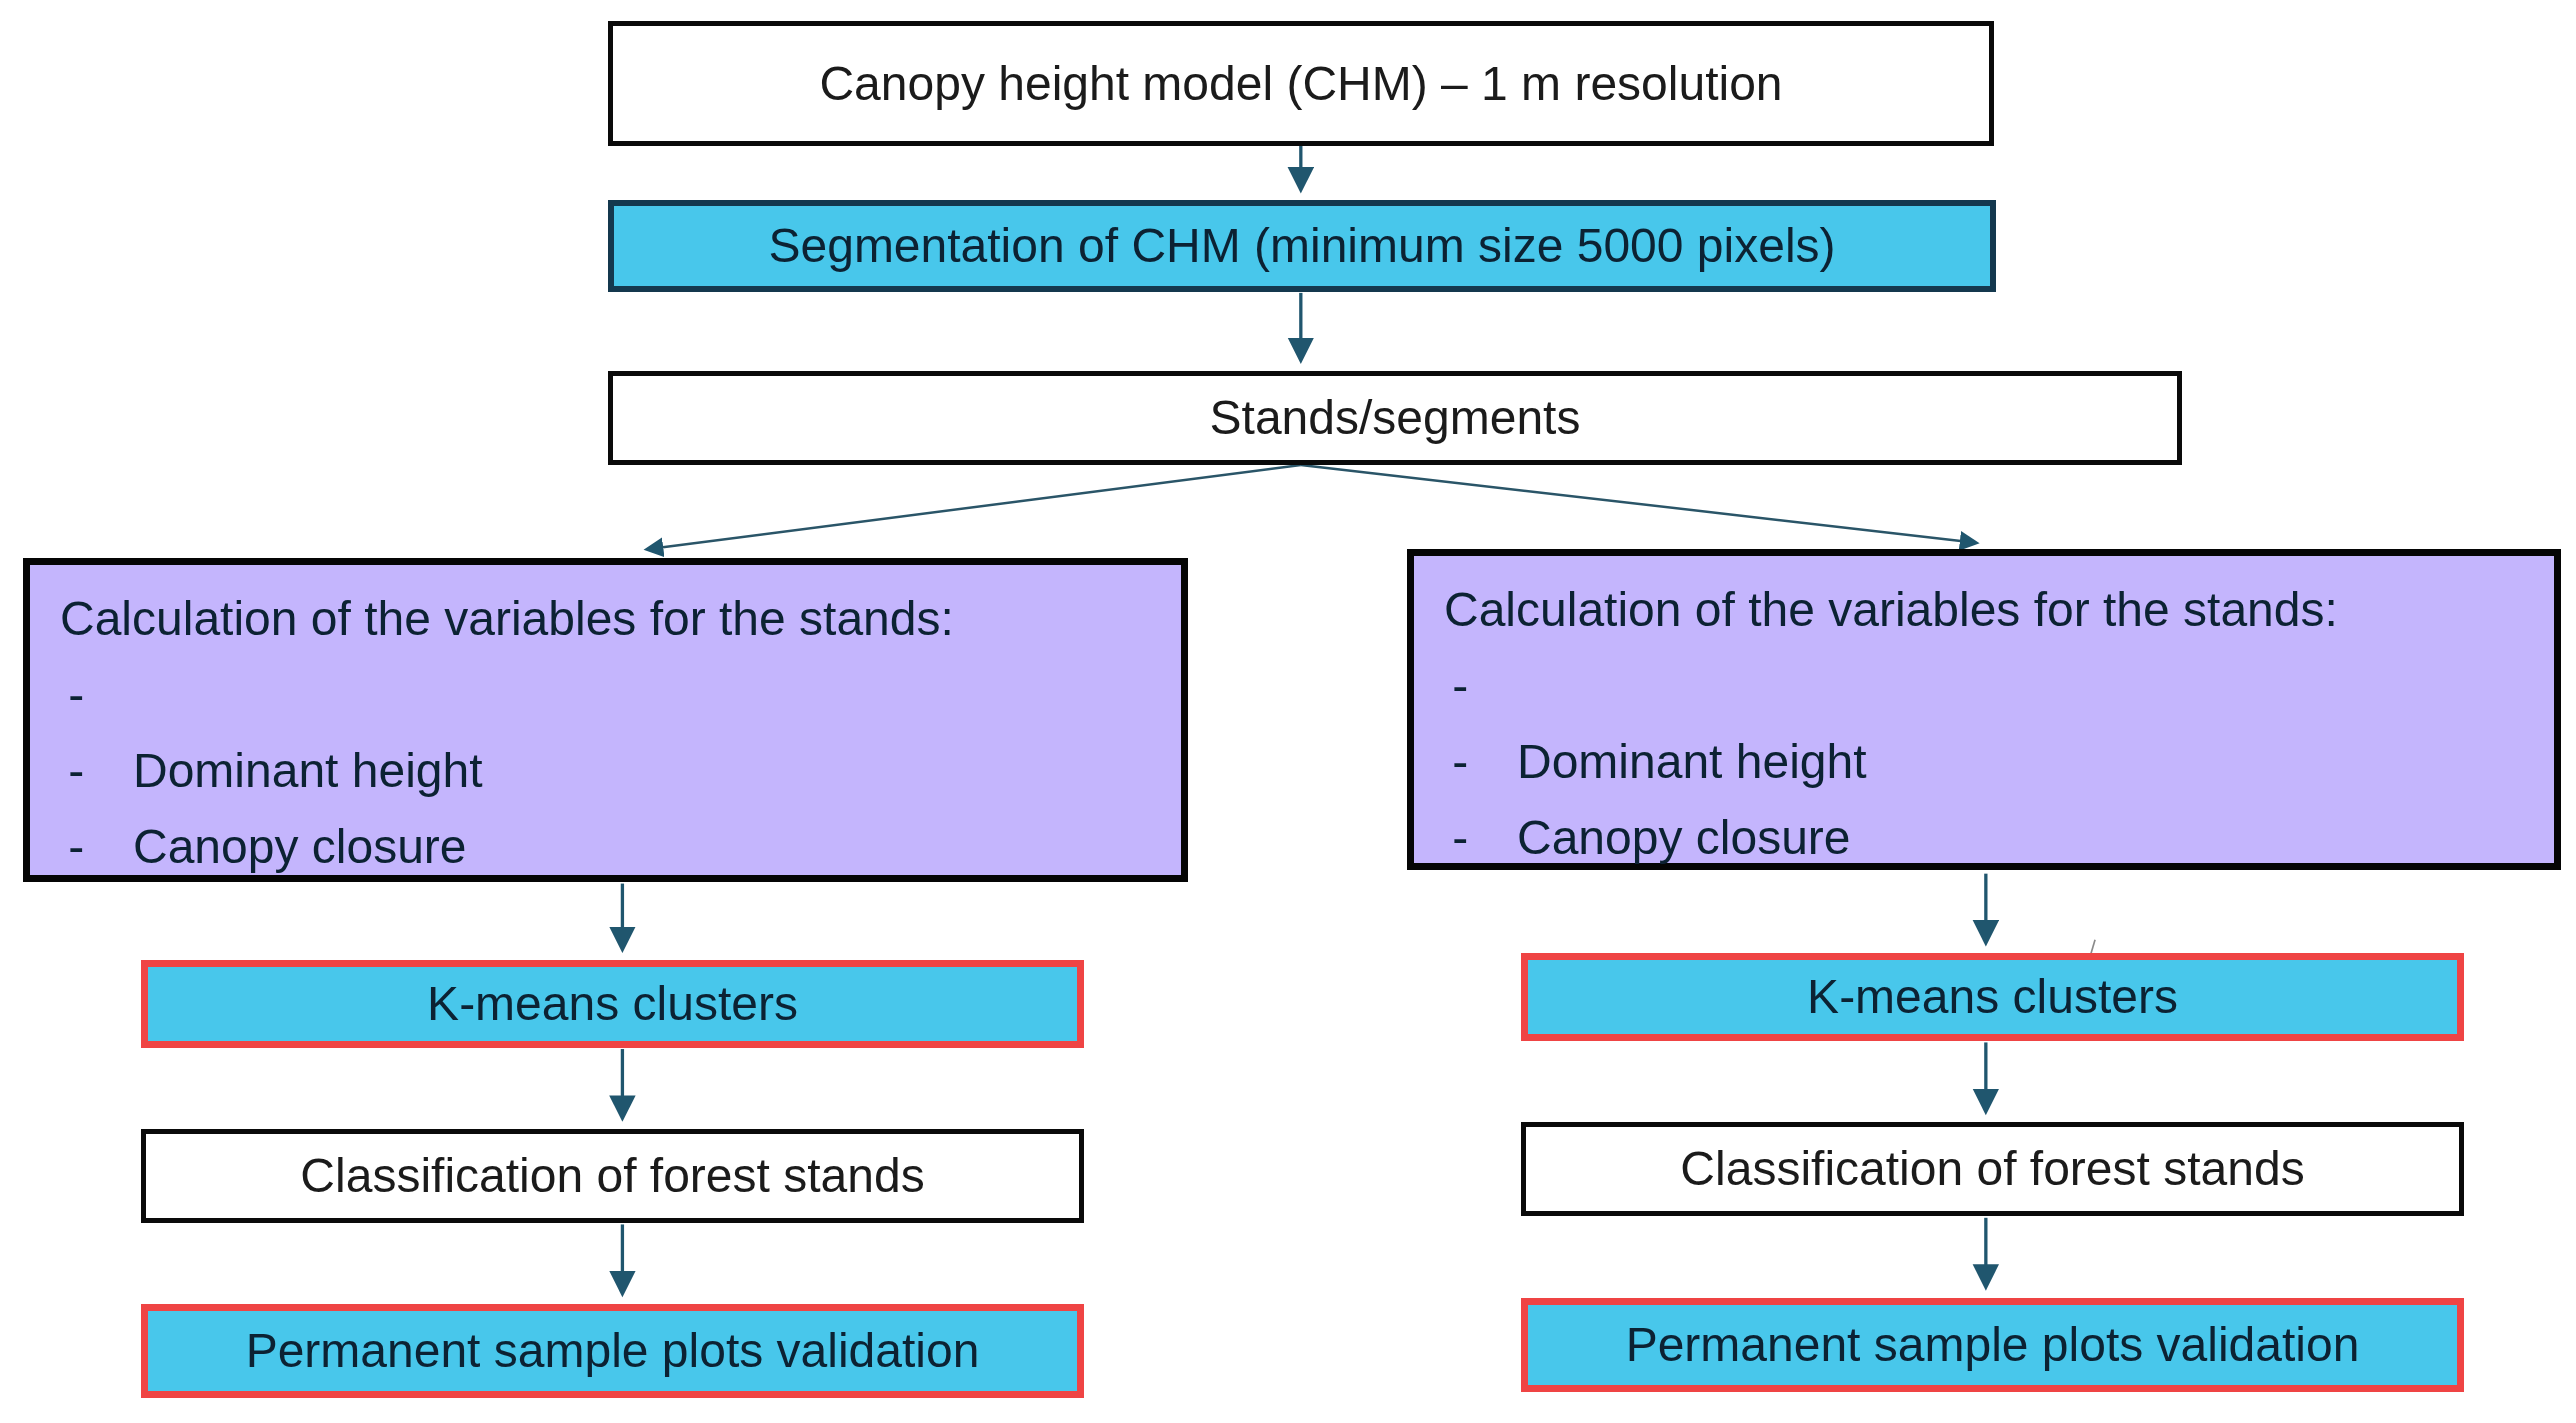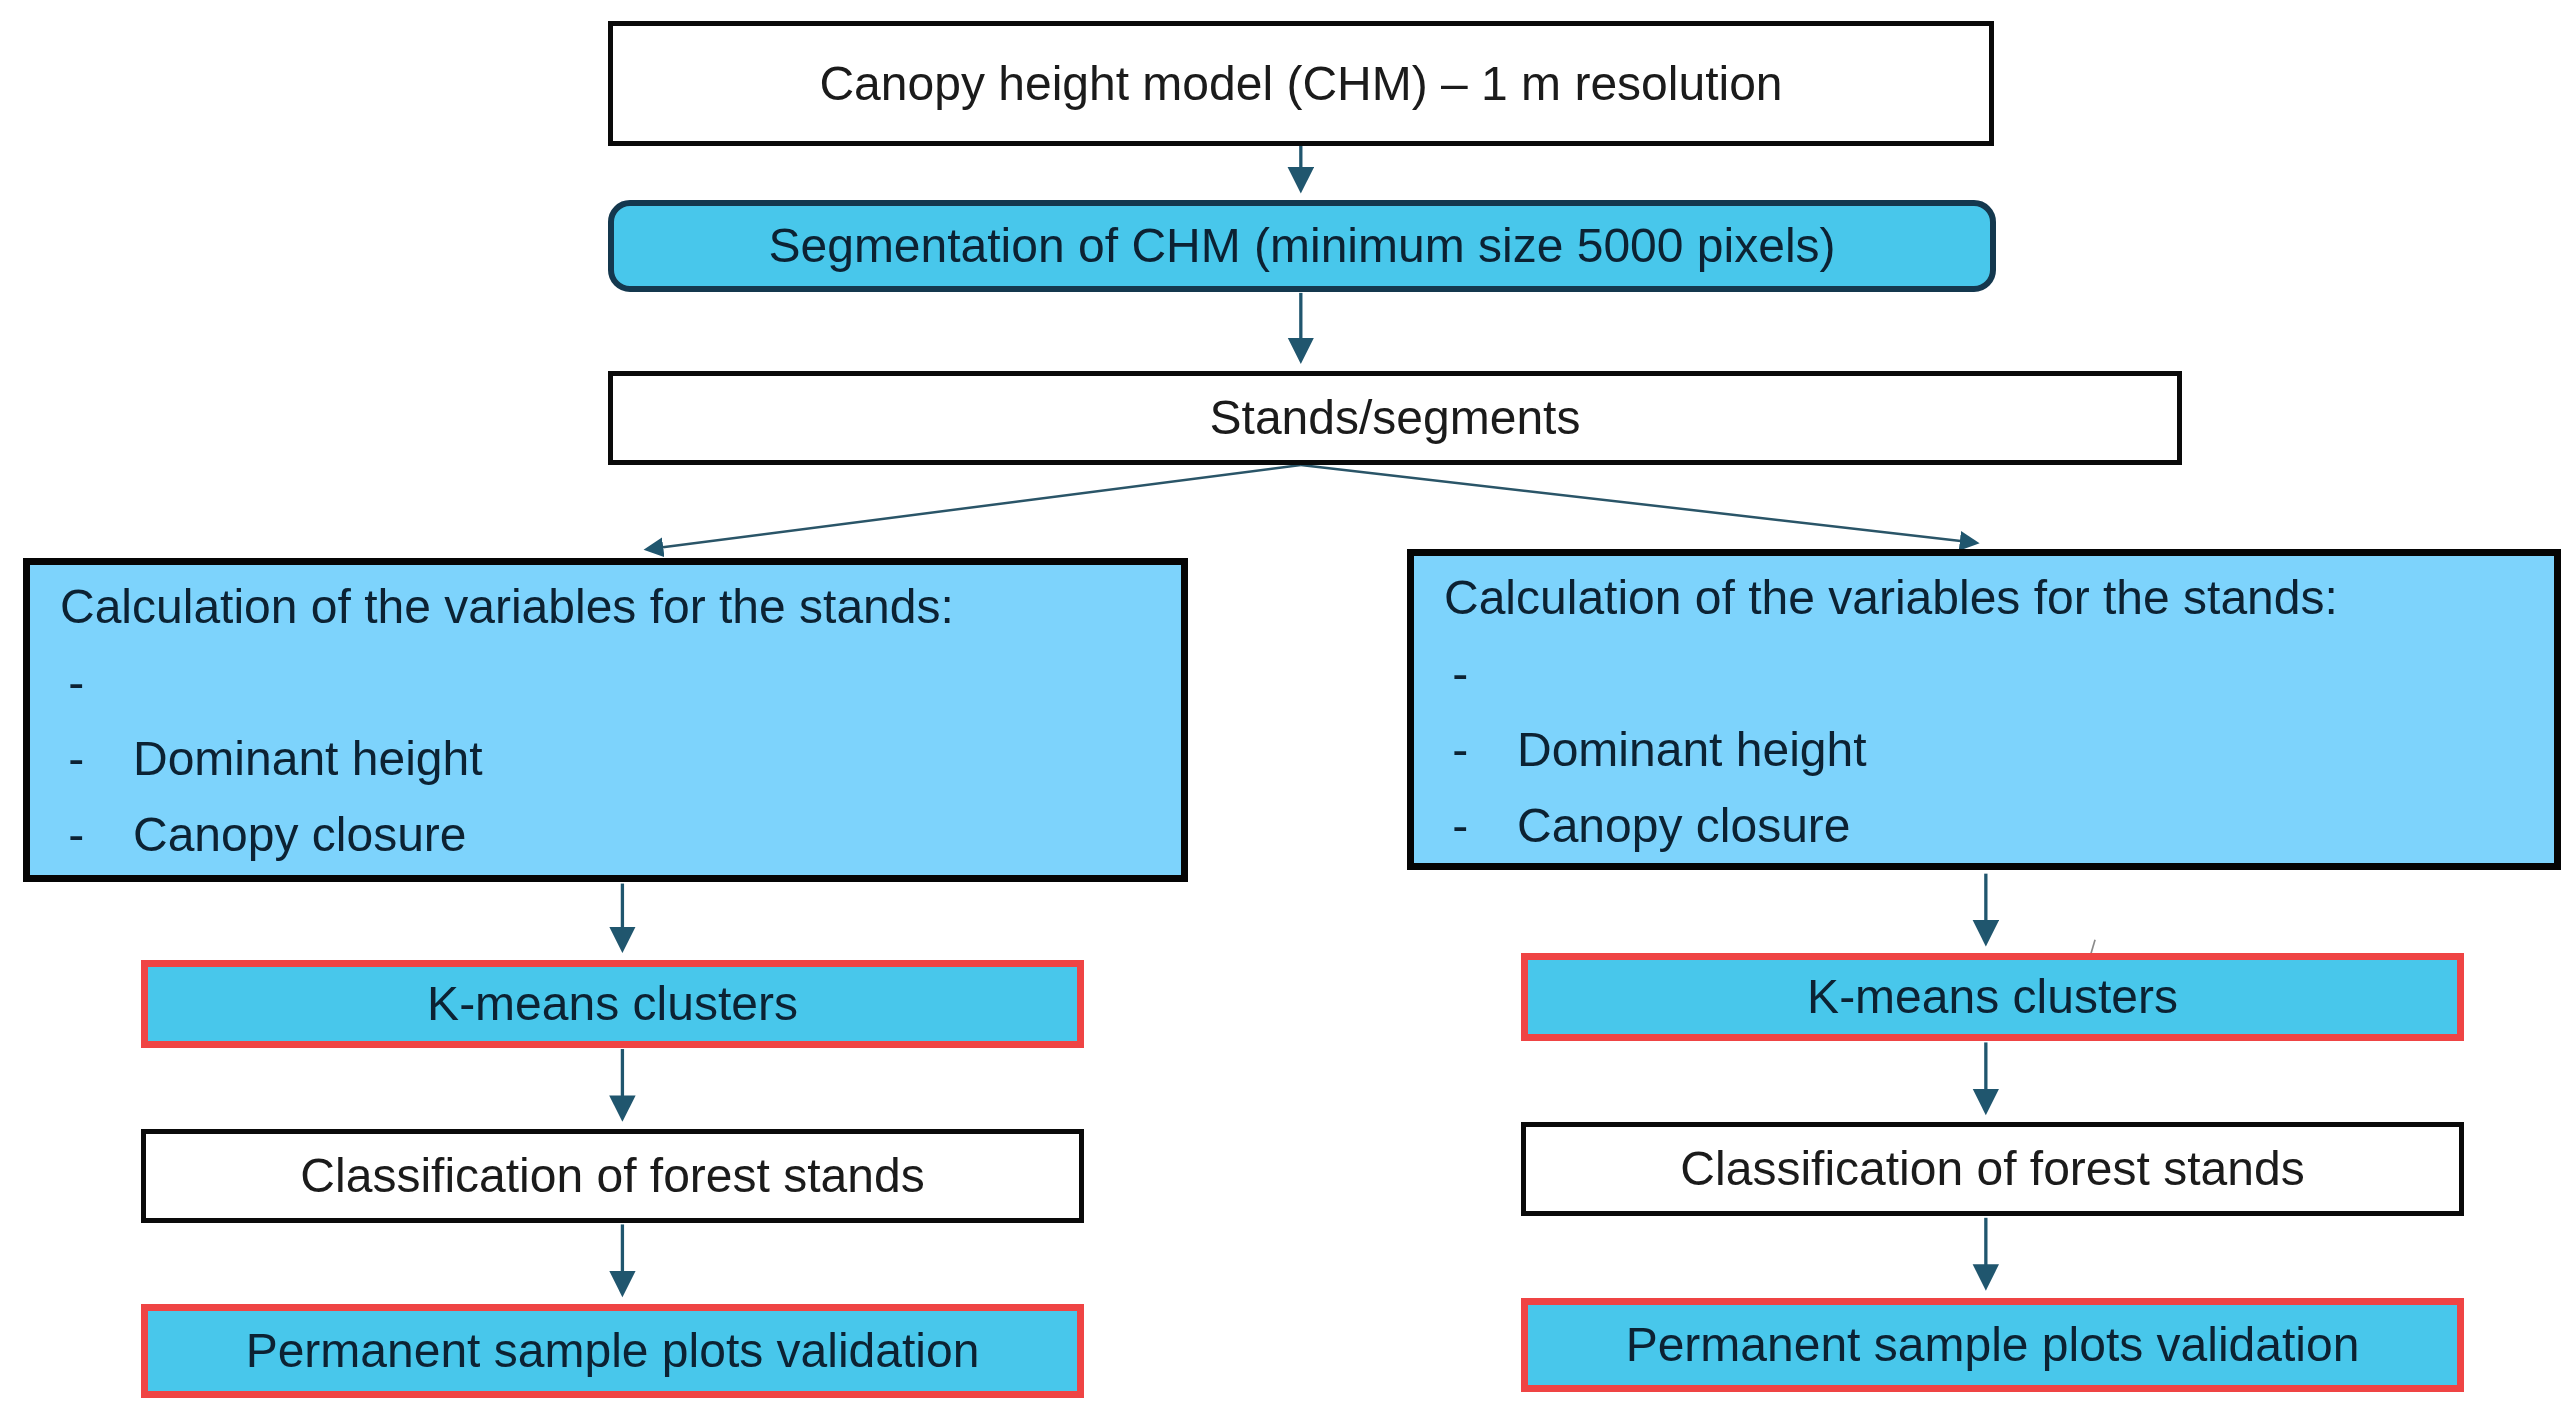--- a/index.html
+++ b/index.html
@@ -27,25 +27,25 @@
   .box.blue {
     background: #48c7eb;
     color: #0c2233;
     border: 7px solid #ef4444;
   }
   .box.seg {
     border: 6.6px solid #14384e;
   }
   .box.calc {
     border: 7.4px solid #050505;
-    background: #7dd3fc;
+    background: #c4b5fd;
     color: #0c2233;
     display: block;
     text-align: left;
-    padding: 4px 25px 0 30px;
+    padding: 16px 25px 0 30px;
   }
   .calc-line {
     height: 76px;
     display: flex;
     align-items: center;
     white-space: nowrap;
   }
   .calc-line .marker {
     width: 73px;
     flex: 0 0 73px;
@@ -98,21 +98,21 @@
     <line x1="2400" y1="1260" x2="2400" y2="1342" stroke="#20566E" stroke-width="4" marker-end="url(#ah)"></line>
     <line x1="752" y1="1480" x2="752" y2="1562" stroke="#20566E" stroke-width="4" marker-end="url(#ah)"></line>
     <line x1="2400" y1="1472" x2="2400" y2="1554" stroke="#20566E" stroke-width="4" marker-end="url(#ah)"></line>
     <line x1="2532" y1="1136" x2="2526" y2="1156" stroke="#8a8a8a" stroke-width="2"></line>
   </svg>
 
   <div class="box" style="left:608px; top:20.7px; width:1386px; height:125px;">
     <span>Canopy height model (CHM) – 1 m resolution</span>
   </div>
 
-  <div class="box blue seg" style="left:608px; top:200px; width:1388px; height:92px;border-radius:22px;">
+  <div class="box blue seg" style="left:608px; top:200px; width:1388px; height:92px;">
     <span>Segmentation of CHM (minimum size 5000 pixels)</span>
   </div>
 
   <div class="box" style="left:608px; top:371px; width:1574px; height:94px;">
     <span>Stands/segments</span>
   </div>
 
   <div class="box calc" style="left:23px; top:558px; width:1165px; height:324px;">
     <div class="calc-line">
       <span>Calculation of the variables for the stands:</span>

